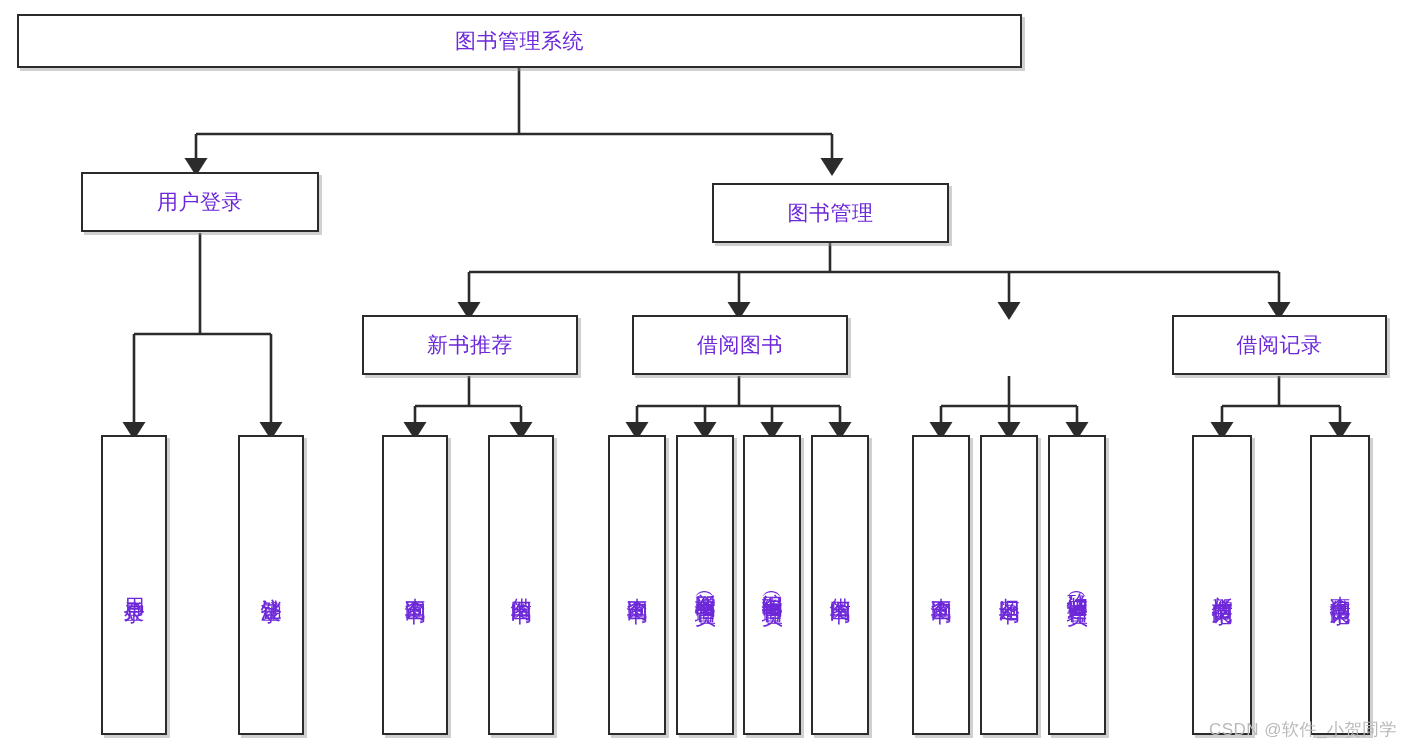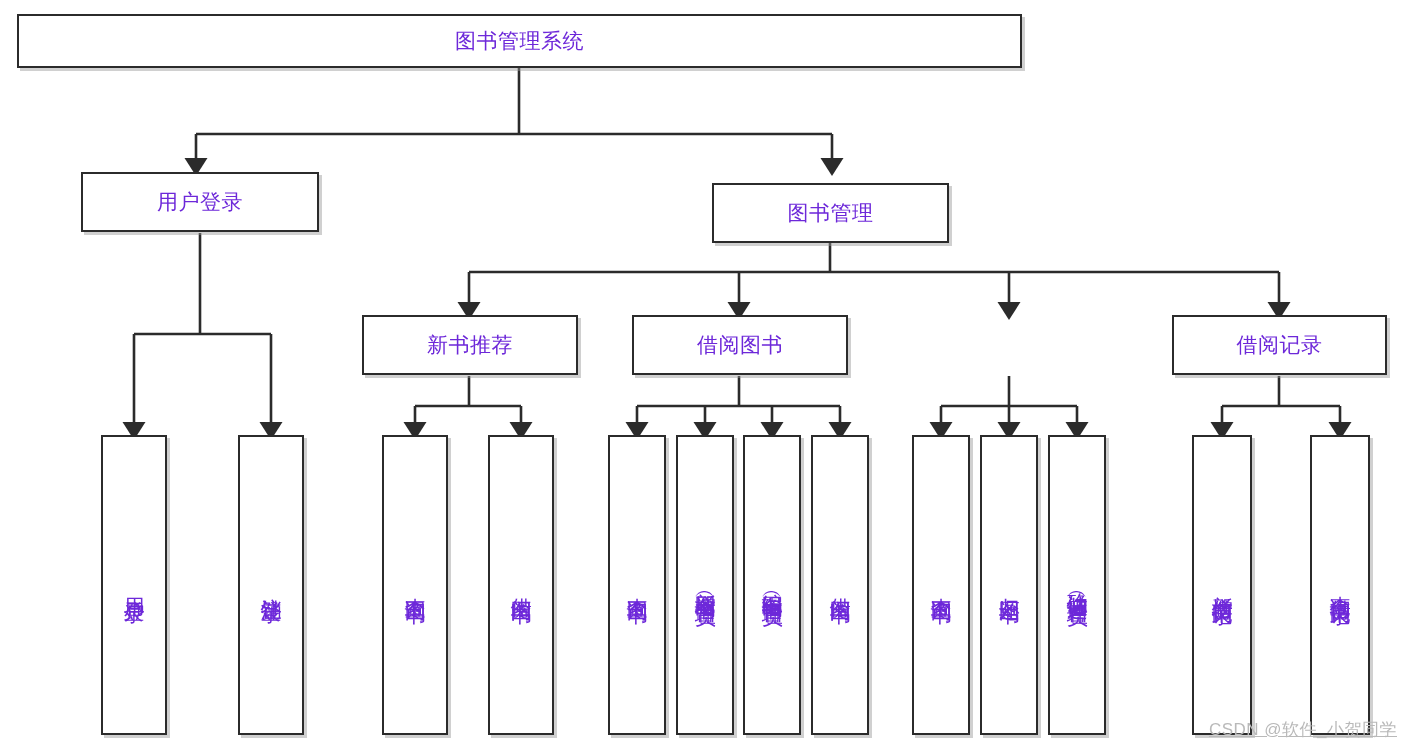--- a/index.html
+++ b/index.html
@@ -58,21 +58,20 @@
   }
   #watermark {
     position: absolute;
     right: 8px;
     bottom: 6px;
     font-size: 17px;
     color: #b9b9b9;
     letter-spacing: 0.5px;
     white-space: nowrap;
     user-select: none;
-    text-decoration: underline;
   }
 </style>
 </head>
 <body>
 
 <div id="canvas">
 
   <svg class="wires" viewBox="0 0 1405 747">
     <defs>
       <marker id="arw" markerWidth="9" markerHeight="9" refX="3.2" refY="4.5" orient="auto" markerUnits="strokeWidth">

